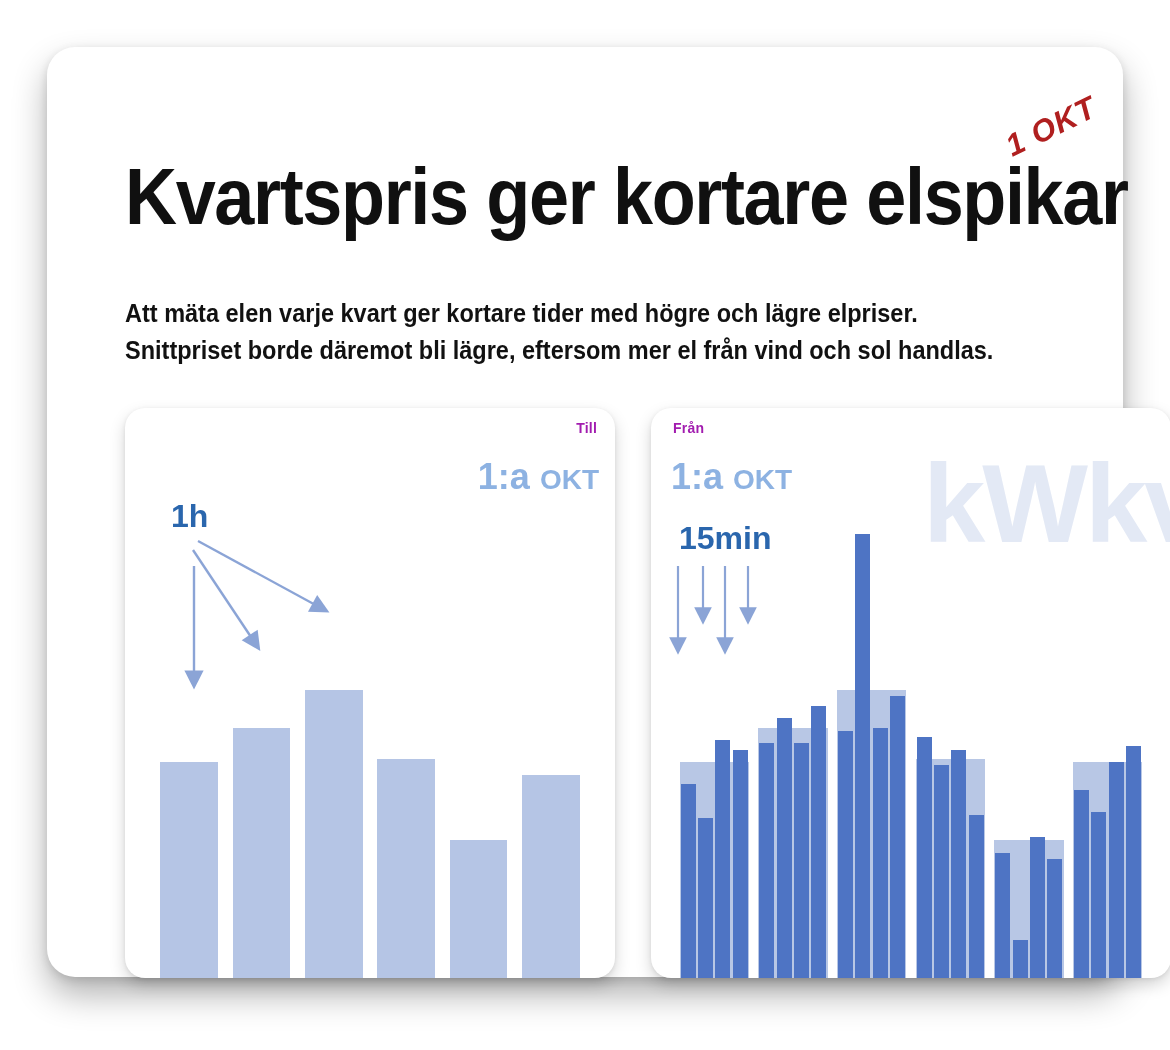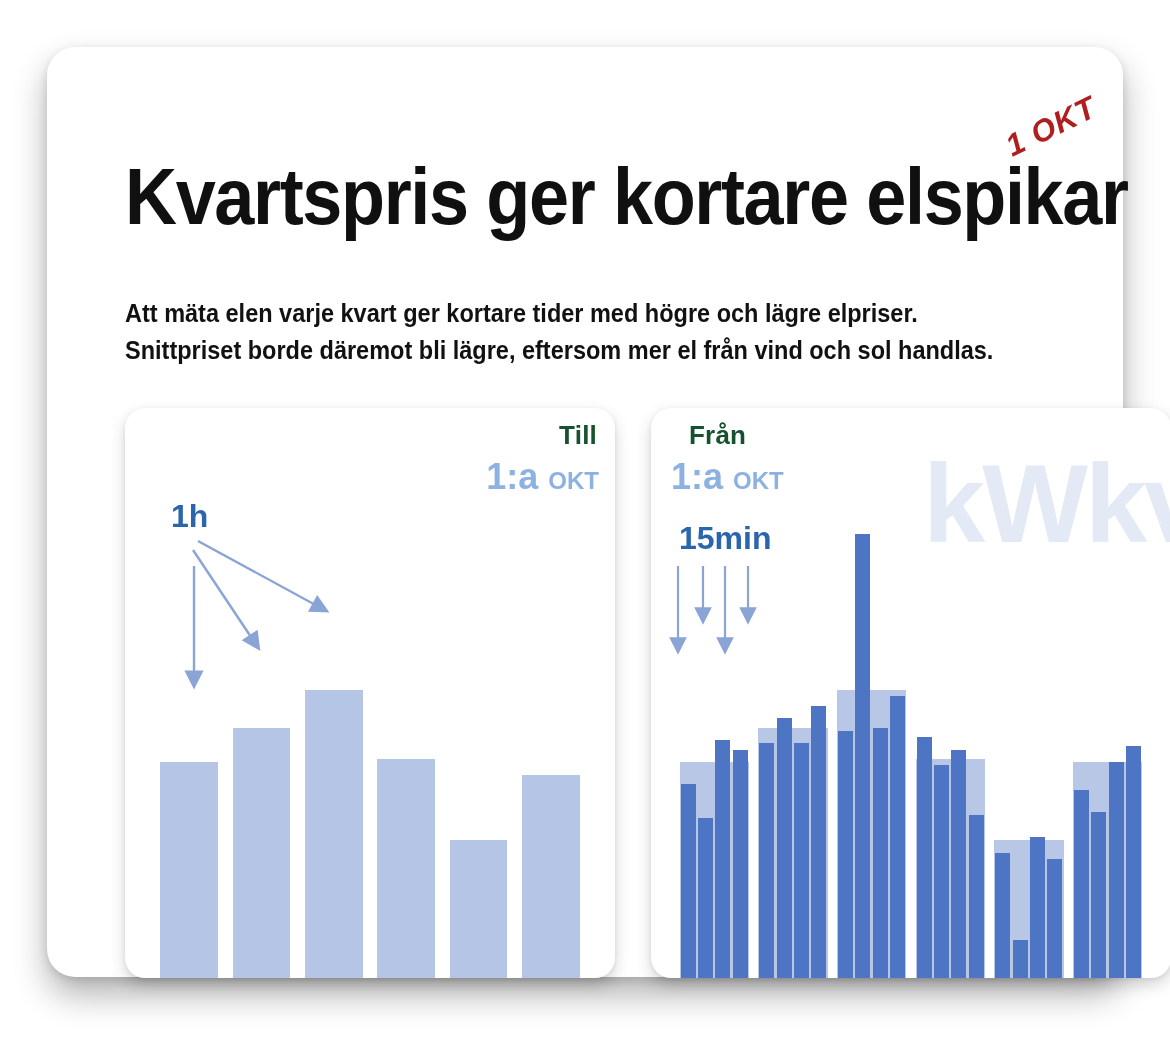--- a/index.html
+++ b/index.html
@@ -82,39 +82,39 @@
     letter-spacing:-3px;
     line-height:1;
     user-select:none;
     white-space:nowrap;
   }
   .wm-left  { left:161px; top:38px; }
   .wm-right { left:272px; top:40px; }
 
   .hdr-small {
     position:absolute;
-    font-size:26px;
-    font-weight:bold;
-    color:#14532d;
+    font-size:14px;
+    font-weight:bold;
+    color:#a21caf;
     letter-spacing:0.2px;
     white-space:nowrap;
   }
   .hdr-big {
     position:absolute;
     font-size:36px;
     font-weight:bold;
     color:#8db2e2;
     letter-spacing:0px;
     white-space:nowrap;
   }
-  .hdr-big .sc { font-size:24px;margin-top:41px; }
+  .hdr-big .sc { font-size:28px;margin-top:41px; }
 
   .hdr-left-small  { right:18px; top:12px; }
   .hdr-left-big    { right:16px; top:48px; }
-  .hdr-right-small { left:22px;  top:12px;margin-left:16px; }
+  .hdr-right-small { left:22px;  top:12px; }
   .hdr-right-big   { left:20px;  top:48px; }
 
   .tag-note {
     position:absolute;
     font-size:32px;
     font-weight:bold;
     color:#2a66ad;
     white-space:nowrap;
   }
   .tag-1h    { left:46px; top:90px; }

